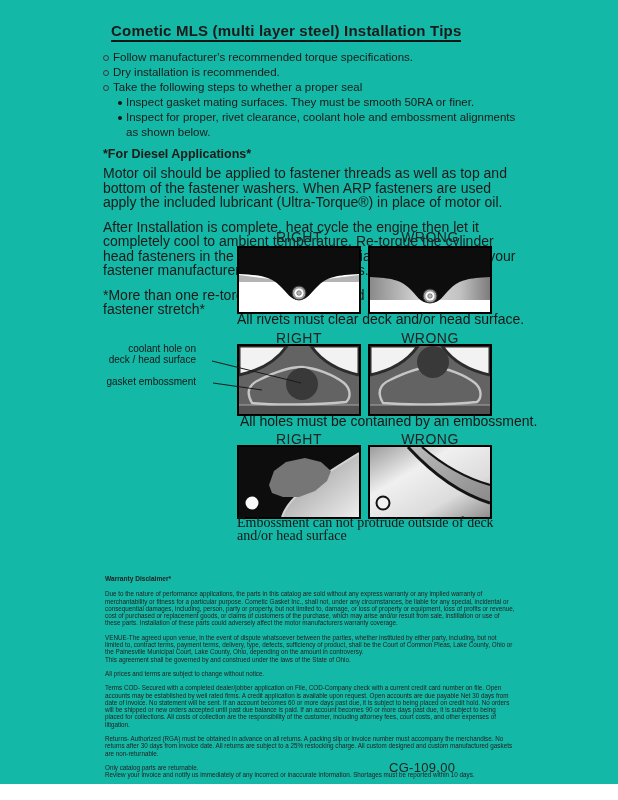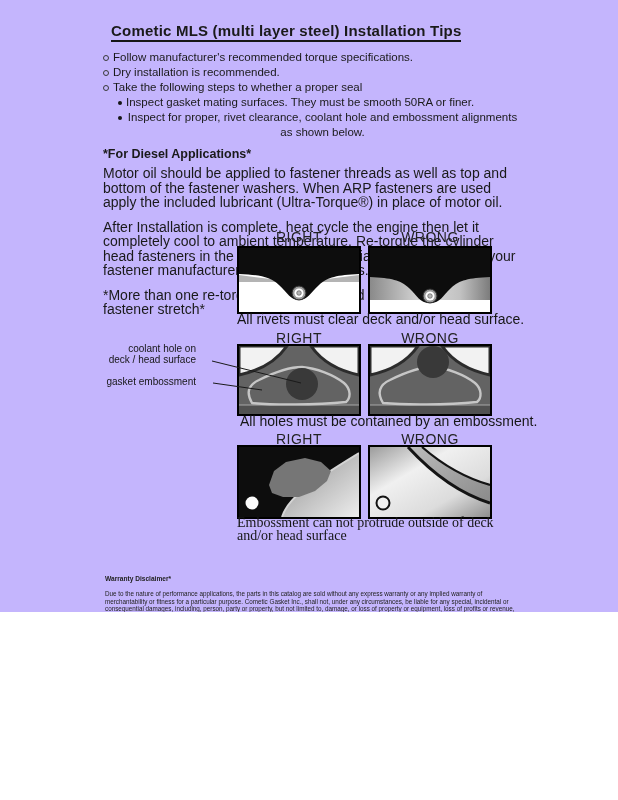--- a/index.html
+++ b/index.html
@@ -1,27 +1,27 @@
 <!DOCTYPE html>
 <html><head>
 <meta charset="utf-8">
 <style>
   html,body { margin:0; padding:0; background:#ffffff; }
   .page {
-    position:relative; width:618px; height:612px; background:#c4b5fd;
+    position:relative; width:618px; height:784px; background:#14b8a6;
     font-family:"Liberation Sans","DejaVu Sans",sans-serif; color:#1a1a1a;
     overflow:hidden;
   }
   
   .content { position:absolute; left:103px; top:22px; width:416px; }
   .title {
     display:inline-block; margin:0 0 8px 8px; font-size:15px; font-weight:bold;
     letter-spacing:0.2px; border-bottom:2px solid #161616; padding-bottom:1px;
   }
-  ul.tips { list-style:none; margin:0; padding:0; font-size:11.5px; line-height:15px;text-align:center; }
+  ul.tips { list-style:none; margin:0; padding:0; font-size:11.5px; line-height:15px; }
   ul.tips li { display:flex; align-items:flex-start; }
   .o-marker {
     flex:none; width:4px; height:4px; border:1px solid #3a3a3a; border-radius:50%;
     margin:5px 4px 0 0;
   }
   li.sub { margin-left:15px; }
   .dot-marker {
     flex:none; width:4px; height:4px; background:#161616; border-radius:50%;
     margin:5.5px 4px 0 0;
   }

